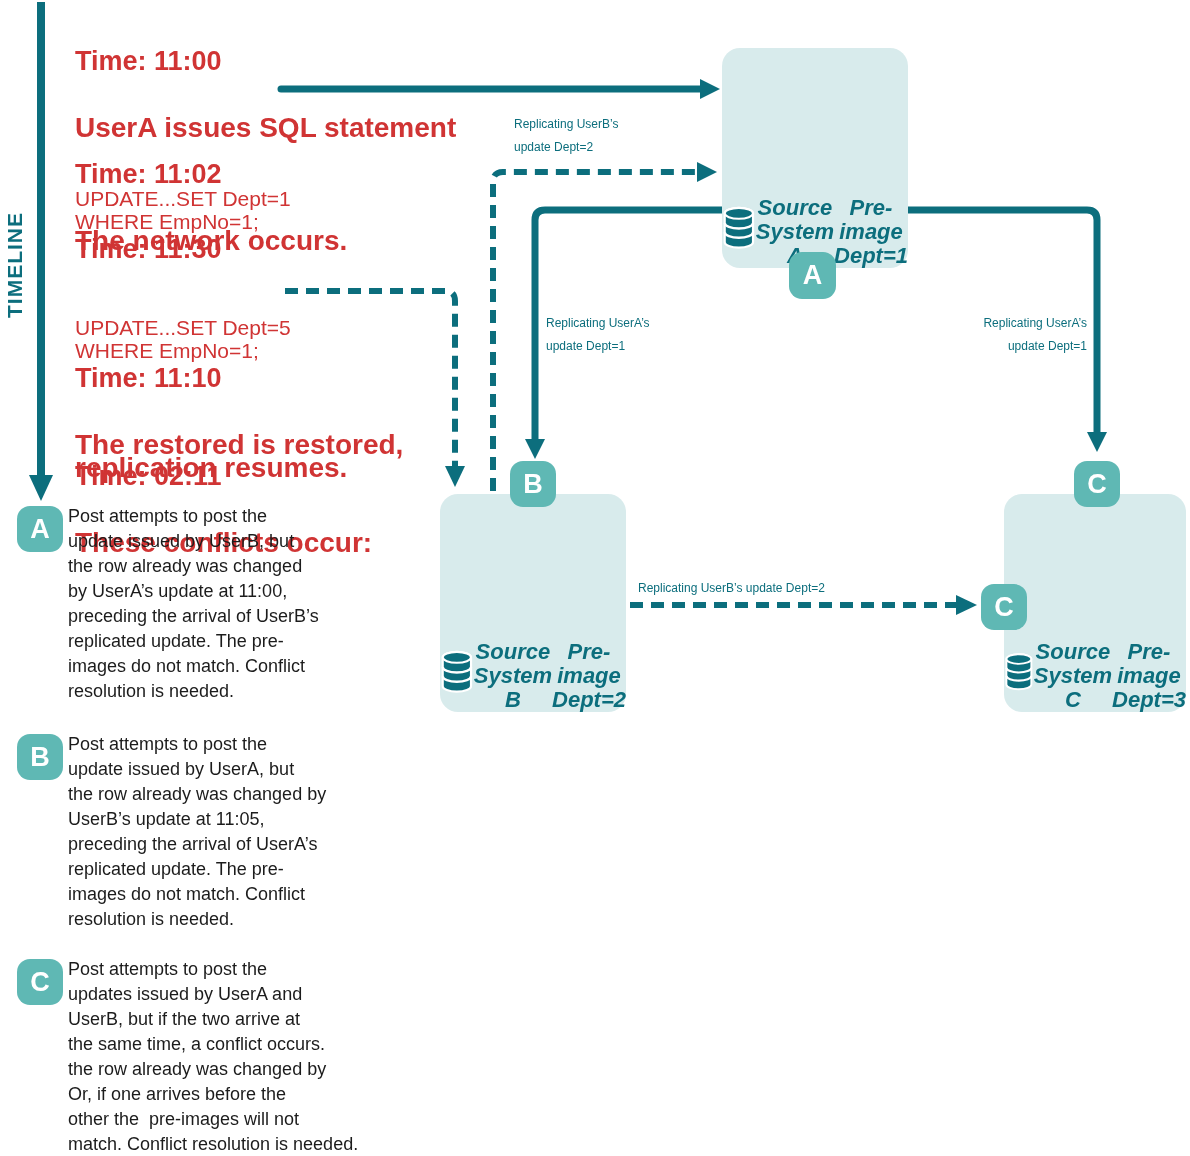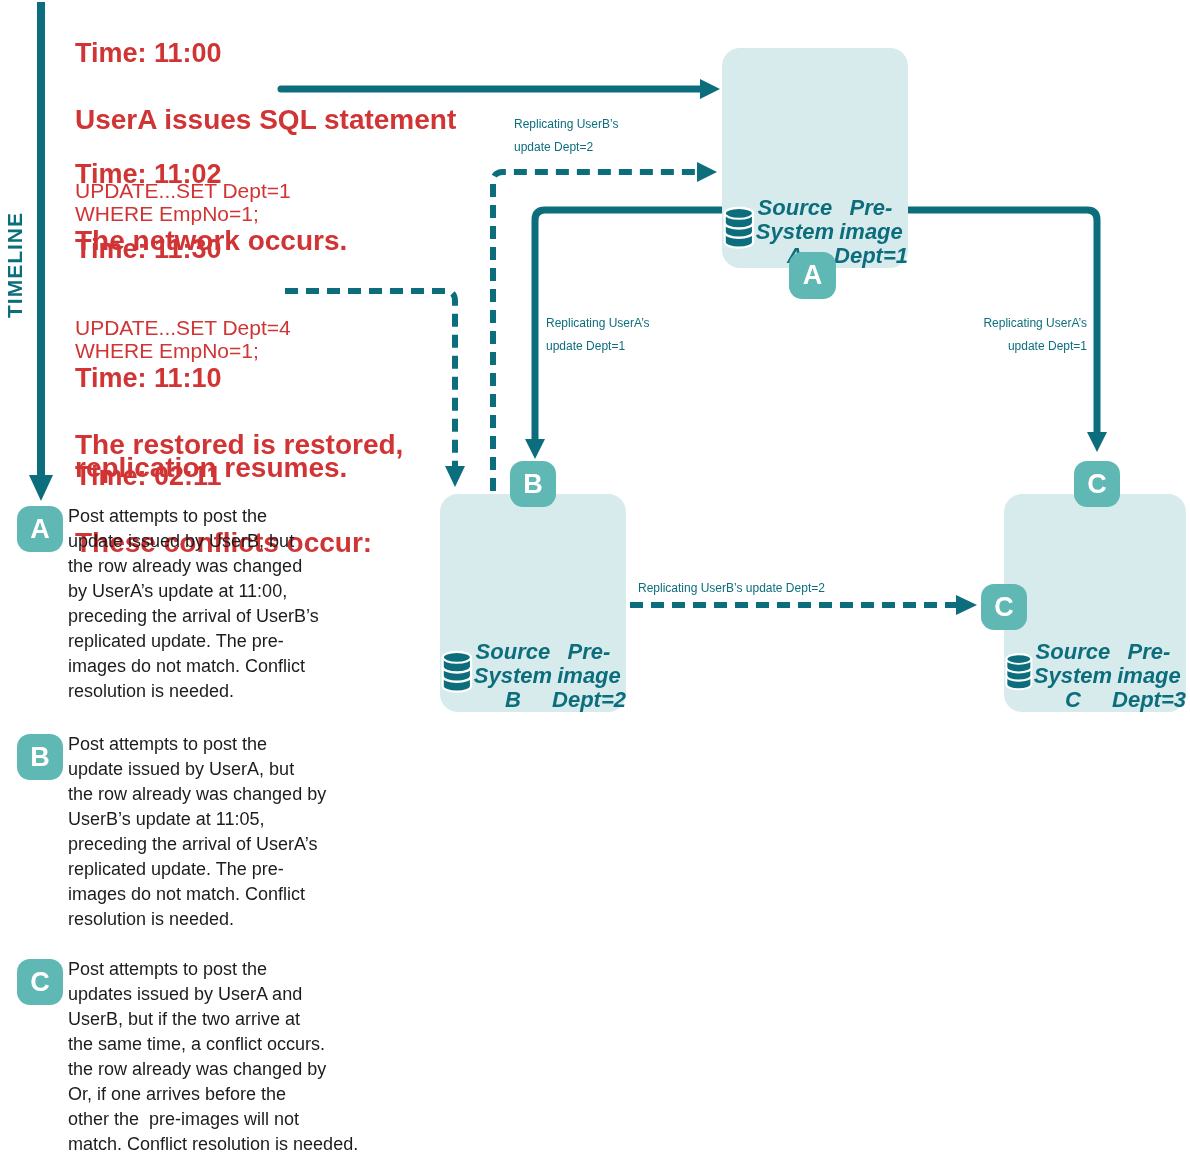--- a/index.html
+++ b/index.html
@@ -63,33 +63,33 @@
 </style>
 </head>
 <body>
 
 <div class="canvas">
 
   <div class="tl-label">TIMELINE</div>
   <div class="tl-bar"></div>
   <div class="tl-arrow"></div>
 
-  <div class="event" style="top:2px">
+  <div class="event" style="top:10px">
     <div class="ev-time">Time: 11:00</div>
     <div class="ev-bold">UserA issues SQL statement</div>
     <div class="ev-plain">UPDATE...SET Dept=1
 WHERE EmpNo=1;</div>
   </div>
   <div class="event" style="top:123px">
     <div class="ev-time">Time: 11:02</div>
     <div class="ev-bold">The network occurs.</div>
   </div>
   <div class="event" style="top:198px">
     <div class="ev-time">Time: 11:30</div>
-    <div class="ev-plain">UPDATE...SET Dept=4
+    <div class="ev-plain">UPDATE...SET Dept=5
 WHERE EmpNo=1;</div>
   </div>
   <div class="event" style="top:327px">
     <div class="ev-time">Time: 11:10</div>
     <div class="ev-bold">The restored is restored,
 replication resumes.</div>
   </div>
   <div class="event" style="top:425px">
     <div class="ev-time">Time: 02:11</div>
     <div class="ev-bold">These conflicts occur:</div>

